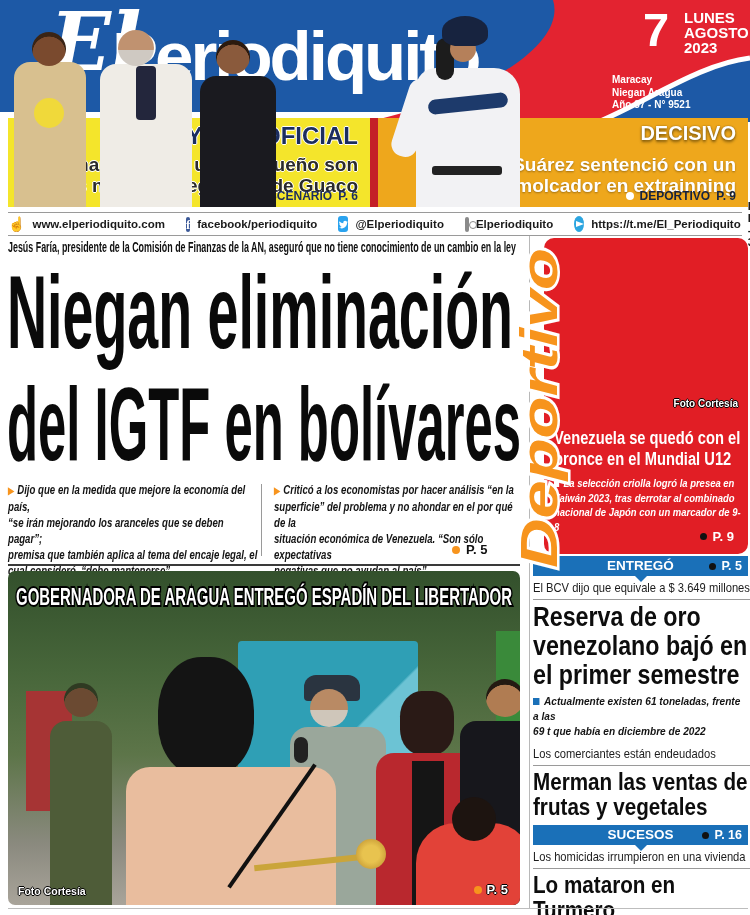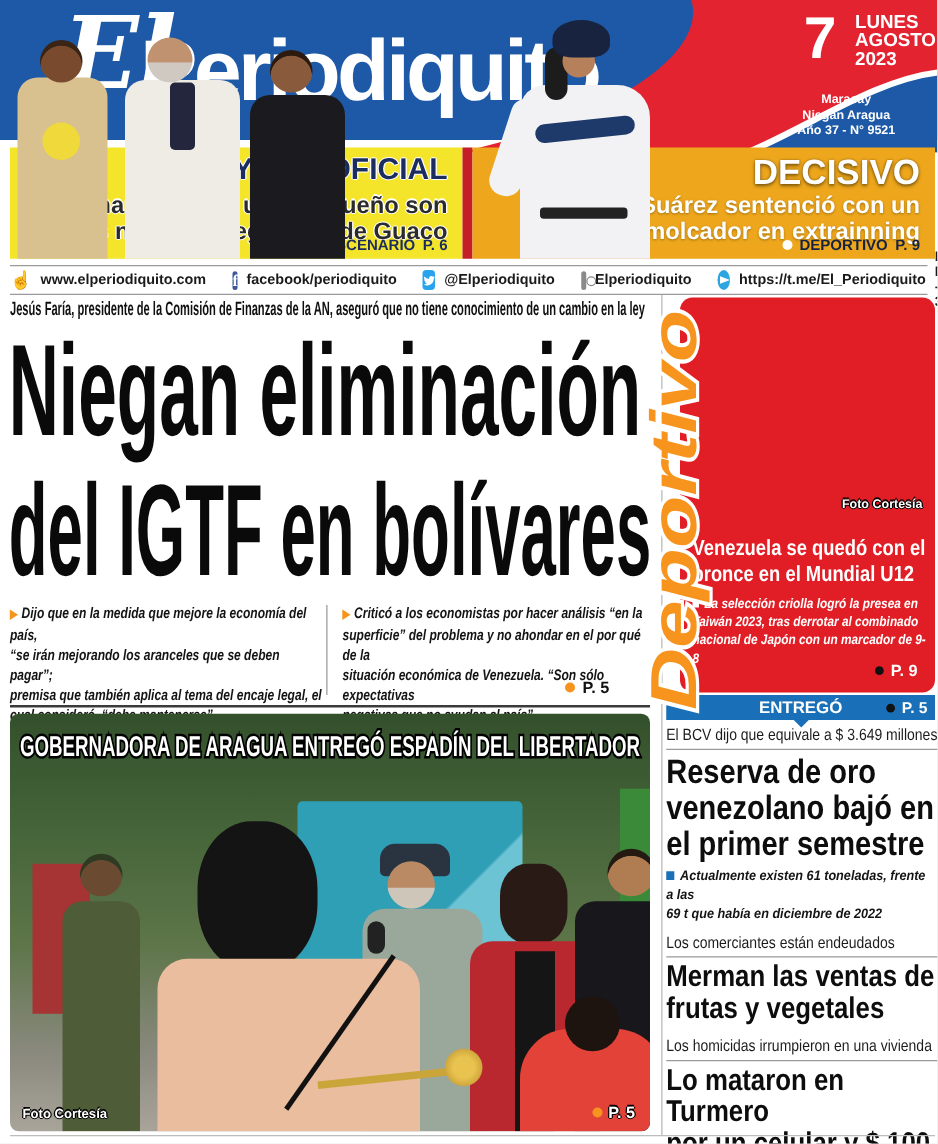--- a/index.html
+++ b/index.html
@@ -9,32 +9,32 @@
   
   .masthead{position:absolute;left:0;top:0;width:750px;height:112px;background:#1d59a6;}
   .ribbon{position:absolute;left:0;top:0;width:750px;height:122px;pointer-events:none;}
   .logo-script{position:absolute;left:50px;top:2px;font-family:"DejaVu Serif",serif;
                font-style:italic;font-weight:bold;font-size:80px;color:#fff;z-index:3;line-height:1;}
   .logo-main{position:absolute;left:112px;top:22px;font-size:69px;font-weight:bold;color:#fff;
              letter-spacing:-3px;z-index:3;line-height:1;}
   .date-day{position:absolute;left:643px;top:6px;font-size:47px;font-weight:900;color:#fff;z-index:5;line-height:1;}
   .date-lines{position:absolute;left:684px;top:10px;z-index:5;color:#fff;font-weight:900;font-size:15px;line-height:15px;}
   .mast-loc{position:absolute;right:8px;top:74px;width:130px;z-index:5;color:#fff;font-weight:bold;
-            font-size:10px;line-height:12.5px;text-align:center;}
+            font-size:10px;line-height:12.5px;text-align:left;}
 
   
   .promo-left{position:absolute;left:8px;top:118px;width:362px;height:89px;background:#f4e52b;}
   .promo-div{position:absolute;left:370px;top:118px;width:8px;height:89px;background:#c41f27;}
   .promo-right{position:absolute;left:378px;top:118px;width:370px;height:89px;background:#eea71c;}
   .pl-kicker{position:absolute;right:12px;top:4px;font-size:24px;font-weight:900;color:#1b2d5e;
              text-shadow:1px 0 0 #fff,-1px 0 0 #fff,0 1px 0 #fff,0 -1px 0 #fff;}
   .pl-sub{position:absolute;right:12px;top:36px;font-size:19px;line-height:21px;font-weight:bold;color:#2b2b2b;
           white-space:pre-line;text-align:right;
           text-shadow:1px 0 0 #fff,-1px 0 0 #fff,0 1px 0 #fff,0 -1px 0 #fff;}
-  .pr-kicker{position:absolute;right:12px;top:4px;font-size:28px;font-weight:900;color:#fff;
+  .pr-kicker{position:absolute;right:12px;top:4px;font-size:20px;font-weight:900;color:#fff;
              text-shadow:0 2px 3px rgba(40,30,0,.55),0 0 2px rgba(40,30,0,.4);}
   .pr-sub{position:absolute;right:12px;top:36px;font-size:19px;line-height:21px;font-weight:bold;color:#fff;
           white-space:pre-line;text-align:right;text-shadow:0 1px 2px rgba(60,40,0,.45);}
   .promo-pagerow{position:absolute;right:12px;bottom:4px;font-size:12px;font-weight:900;display:flex;align-items:center;gap:6px;}
   .dot-w{width:8px;height:8px;border-radius:50%;background:#fff;display:inline-block;}
 
   
   .cut{position:absolute;z-index:6;}
   .head{position:absolute;border-radius:50%;}
   .body{position:absolute;border-radius:16px 16px 0 0;}
@@ -301,19 +301,26 @@
 venezolano bajó en
 el primer semestre</div>
     <div class="slede"><span class="sq-b"></span><span style="white-space:pre-line;">Actualmente existen 61 toneladas, frente a las
 69 t que había en diciembre de 2022</span></div>
 
     <div class="skicker">Los comerciantes están endeudados</div>
     <div class="shl small">Merman las ventas de
 frutas y vegetales</div>
     <div class="gap6"></div>
 
+    <div class="sbar">
+      <span>SUCESOS</span>
+      <span class="chip">
+        <span class="dot-k"></span>
+        <span>P. 16</span>
+      </span>
+    </div>
     <div class="skicker">Los homicidas irrumpieron en una vivienda</div>
     <div class="shl small">Lo mataron en Turmero
 por un celular y $ 100</div>
   </div>
 
   <div class="bottom-rule"></div>
 </div>
 
 </body></html>

